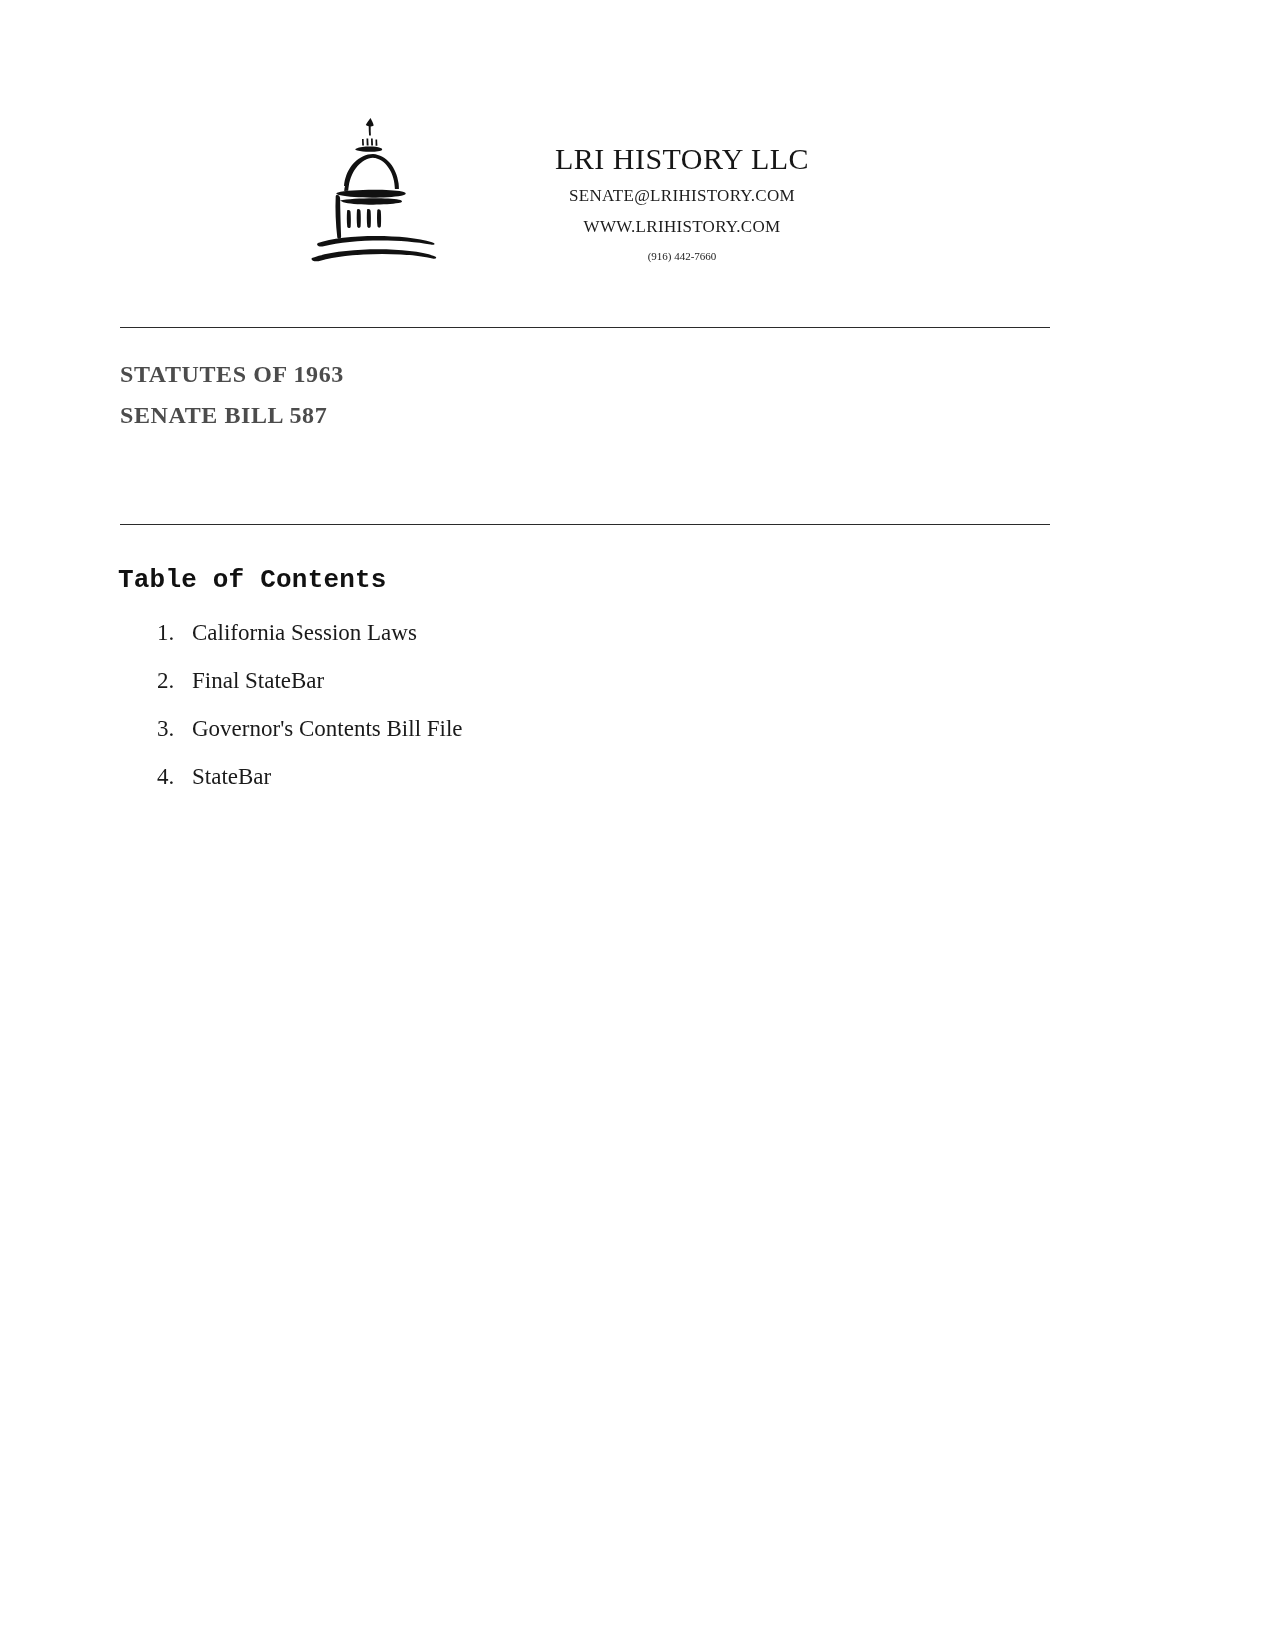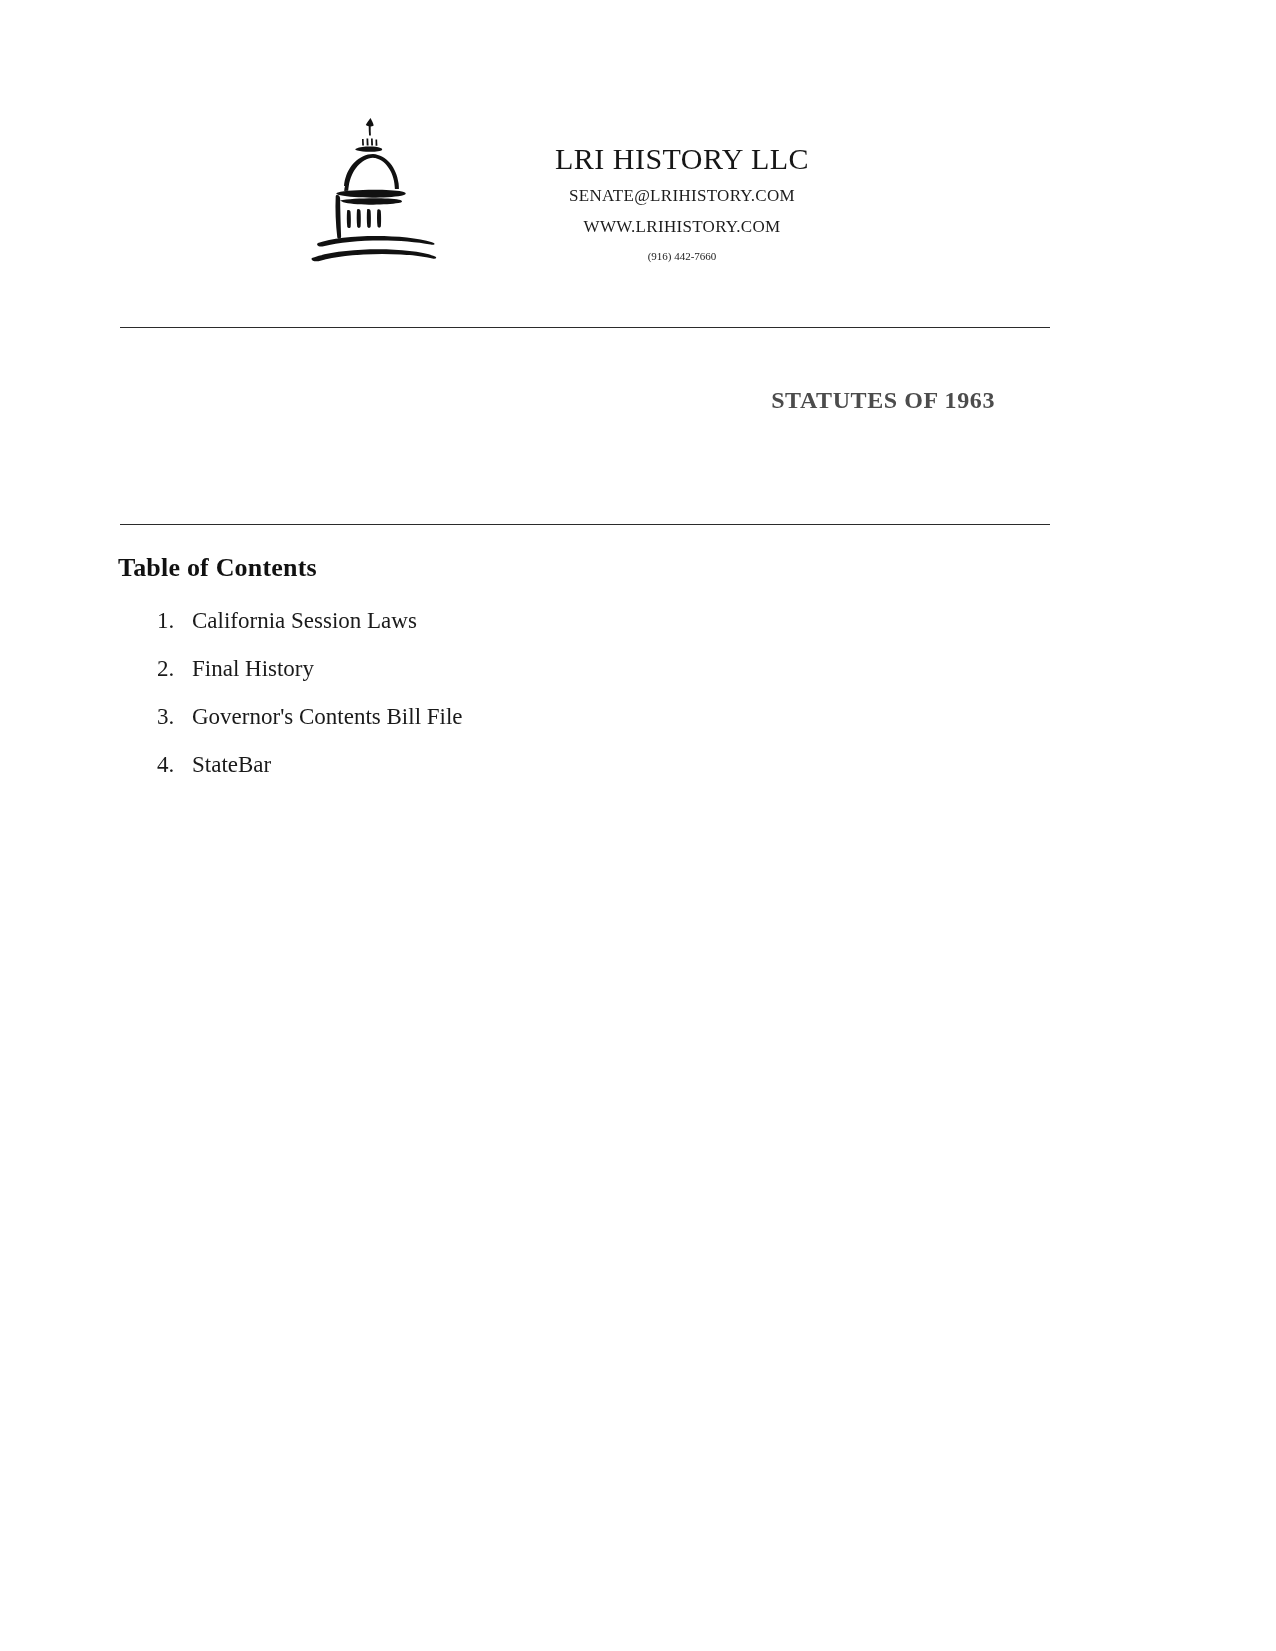--- a/index.html
+++ b/index.html
@@ -73,48 +73,48 @@
     width: 930px;
     border-top: 1px solid #2b2b2b;
     height: 0;
   }
   .rule-top { top: 327px; }
   .rule-bottom { top: 524px; }
 
   
   .title-block {
     position: absolute;
-    top: 380px;
+    top: 354px;
     left: 120px;
     width: 875px;
-    text-align: right;
   }
   .title-line {
     font-family: "Liberation Serif", serif;
     font-weight: bold;
     font-size: 24px;
     letter-spacing: 0.6px;
     color: #4c4c4c;
     line-height: 1.72;
     white-space: pre;
   }
 
   
   .toc {
     position: absolute;
     top: 553px;
     left: 118px;
     width: 900px;
   }
   .toc-heading {
-    font-family: Liberation Serif, serif;
+    font-family: Liberation Mono, monospace;
     font-weight: bold;
     font-size: 26px;
     color: #111111;
     letter-spacing: 0.2px;
+    margin-top: 12px;
   }
   ol.toc-list {
     margin: 26px 0 0 0;
     padding-left: 62px;
     list-style: decimal;
   }
   ol.toc-list li {
     font-family: "Liberation Serif", serif;
     font-size: 23px;
     color: #1a1a1a;
@@ -171,27 +171,28 @@
       <div class="org-line">WWW.LRIHISTORY.COM</div>
       <div class="org-phone">(916) 442-7660</div>
     </div>
 
   </div>
 
   <div class="rule rule-top"></div>
 
   <div class="title-block">
     <div class="title-line">STATUTES OF 1963</div>
+    <div class="title-line">SENATE BILL 587</div>
   </div>
 
   <div class="rule rule-bottom"></div>
 
   <div class="toc">
     <div class="toc-heading">Table of Contents</div>
     <ol class="toc-list">
       <li>California Session Laws</li>
-      <li>Final History</li>
+      <li>Final StateBar</li>
       <li>Governor's Contents Bill File</li>
       <li>StateBar</li>
     </ol>
   </div>
 
 </div>
 
 </body></html>

